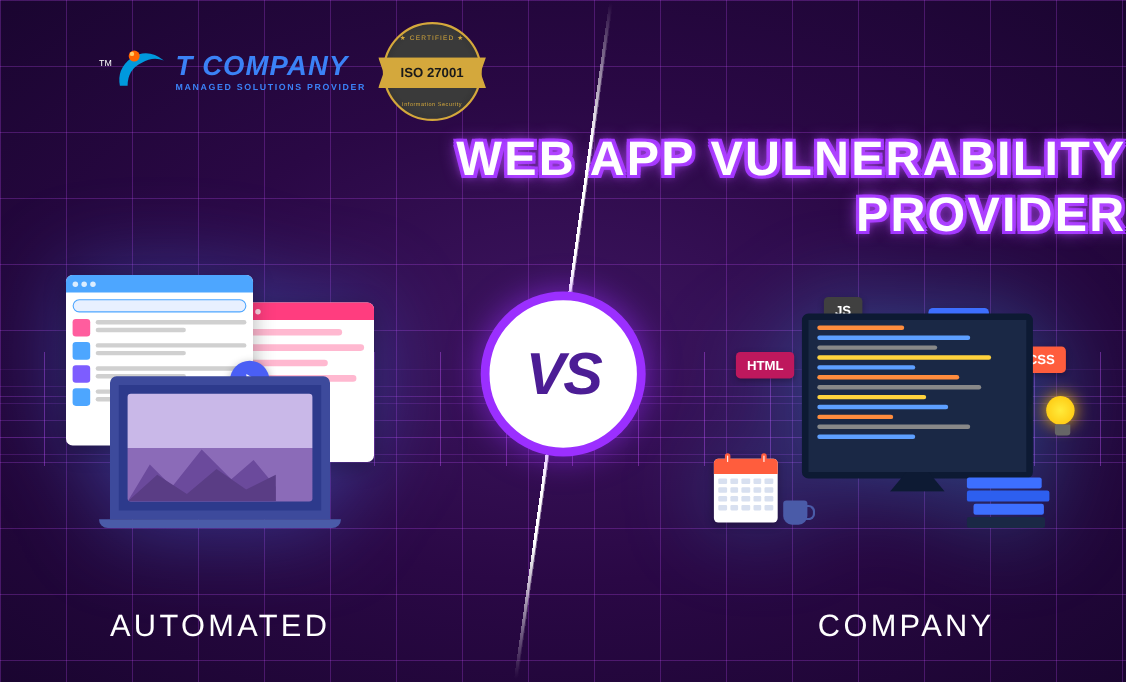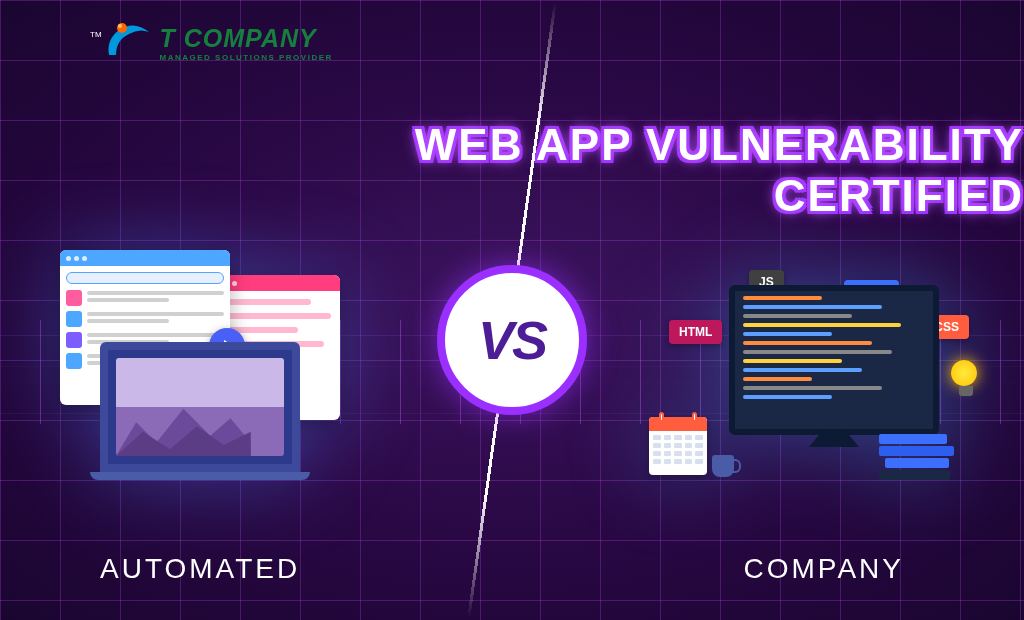--- a/index.html
+++ b/index.html
@@ -3,21 +3,21 @@
 <meta charset="utf-8">
 <style>
 *{margin:0;padding:0;box-sizing:border-box}
 body{width:1024px;height:620px;overflow:hidden;font-family:Arial,Helvetica,sans-serif;background:radial-gradient(ellipse at center,#3d1560 0%,#2a0845 50%,#1a0530 100%);position:relative}
 .grid-bg{position:absolute;inset:0;background-image:linear-gradient(rgba(200,80,255,.25) 1px,transparent 1px),linear-gradient(90deg,rgba(200,80,255,.25) 1px,transparent 1px);background-size:60px 60px;perspective:500px}
 .grid-floor{position:absolute;bottom:-100px;left:-200px;right:-200px;height:400px;background-image:linear-gradient(rgba(200,80,255,.4) 1px,transparent 1px),linear-gradient(90deg,rgba(200,80,255,.4) 1px,transparent 1px);background-size:60px 60px;transform:rotateX(75deg);transform-origin:top}
 .logo-area{position:absolute;top:20px;left:90px;display:flex;align-items:center;gap:15px}
 .company-logo{display:flex;align-items:center;gap:6px}
 .logo-swoosh{width:50px;height:45px;position:relative}
 .logo-swoosh svg{width:100%;height:100%}
-.logo-text{color:#15803d}
+.logo-text{color:#3b82f6}
 .logo-main{font-size:25px;font-weight:900;letter-spacing:1px;font-style:italic}
 .logo-sub{font-size:8px;letter-spacing:1.5px;font-weight:600}
 .logo-tm{font-size:8px;color:#fff;align-self:flex-end;margin-bottom:26px;margin-right:-4px}
 .iso-badge{width:90px;height:90px;position:relative}
 .iso-outer{position:absolute;inset:0;border-radius:50%;border:2px solid #d4a83c;background:radial-gradient(circle,#3a3a3a 60%,#2a2a2a 100%)}
 .iso-ribbon{position:absolute;top:35%;left:-6px;right:-6px;height:28px;background:#d4a83c;display:flex;align-items:center;justify-content:center;font-size:12px;font-weight:900;color:#1a1a1a;clip-path:polygon(0 0,100% 0,95% 50%,100% 100%,0 100%,5% 50%)}
 .iso-top{position:absolute;top:8px;left:0;right:0;text-align:center;font-size:6px;color:#d4a83c;letter-spacing:1px}
 .iso-bot{position:absolute;bottom:10px;left:0;right:0;text-align:center;font-size:5px;color:#d4a83c;letter-spacing:.5px}
 .title{position:absolute;top:120px;left:0;right:0;text-align:right;font-size:44px;font-weight:900;color:#fff;letter-spacing:2px;line-height:1.15;text-shadow:0 0 8px #b84dff,0 0 15px #b84dff,-3px 0 0 #9b2fff,3px 0 0 #9b2fff,0 -3px 0 #9b2fff,0 3px 0 #9b2fff,-3px -3px 0 #9b2fff,3px 3px 0 #9b2fff,-3px 3px 0 #9b2fff,3px -3px 0 #9b2fff}
 .divider{position:absolute;top:0;bottom:0;left:50%;width:3px;background:linear-gradient(to bottom,transparent 0%,#fff 20%,#fff 80%,transparent 100%);transform:translateX(-50%) rotate(8deg);transform-origin:center;z-index:2}
@@ -88,25 +88,32 @@
           <path d="M5 35 Q 2 20 15 10 Q 30 0 45 12 Q 35 8 25 14 Q 12 20 12 35 Z" fill="#0099dd"></path>
           <circle cx="18" cy="8" r="5" fill="#ff6600"></circle>
           <circle cx="16" cy="6" r="2" fill="#ffcc66"></circle>
         </svg>
     </div>
     <div class="logo-text">
       <div class="logo-main">T COMPANY</div>
       <div class="logo-sub">MANAGED SOLUTIONS PROVIDER</div>
     </div>
   </div>
+  <div class="iso-badge">
+    <div class="iso-outer">
+      <div class="iso-top">★ CERTIFIED ★</div>
+      <div class="iso-ribbon">ISO 27001</div>
+      <div class="iso-bot">Information Security</div>
+    </div>
+  </div>
 </div>
 
 <div class="title">
   <span>WEB APP VULNERABILITY</span><br>
-  <span>CERTIFIED</span>
+  <span>PROVIDER</span>
 </div>
 
 <div class="divider"></div>
 
 <div class="vs-circle">
   <span class="vs-text">VS</span>
 </div>
 
 <div class="left-illus">
   <div class="window-card w2">

